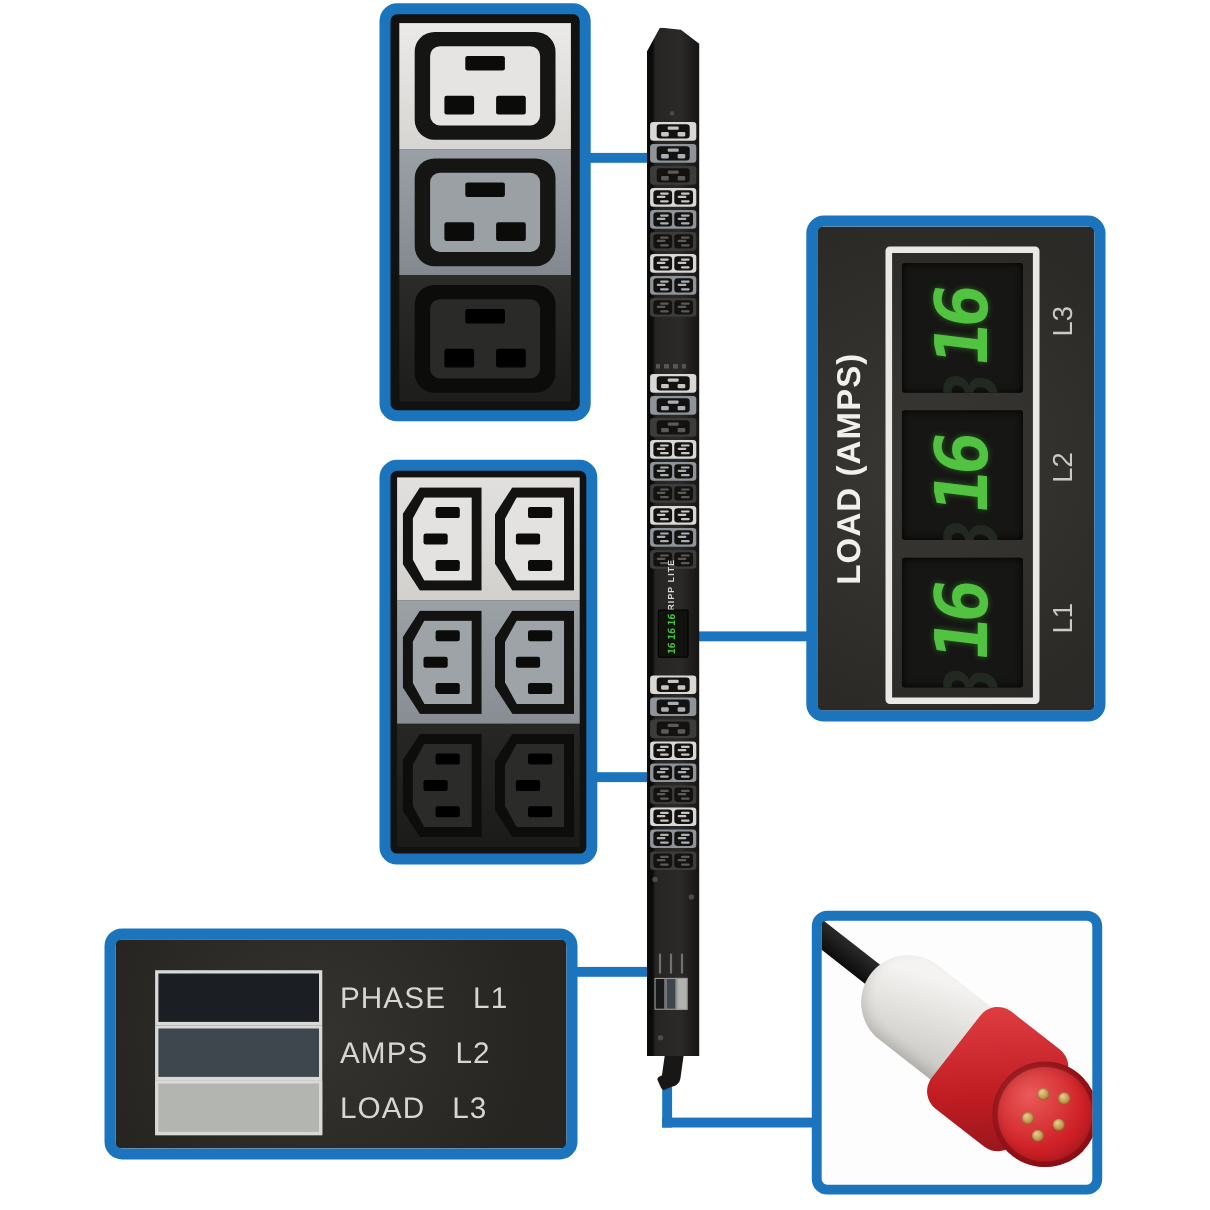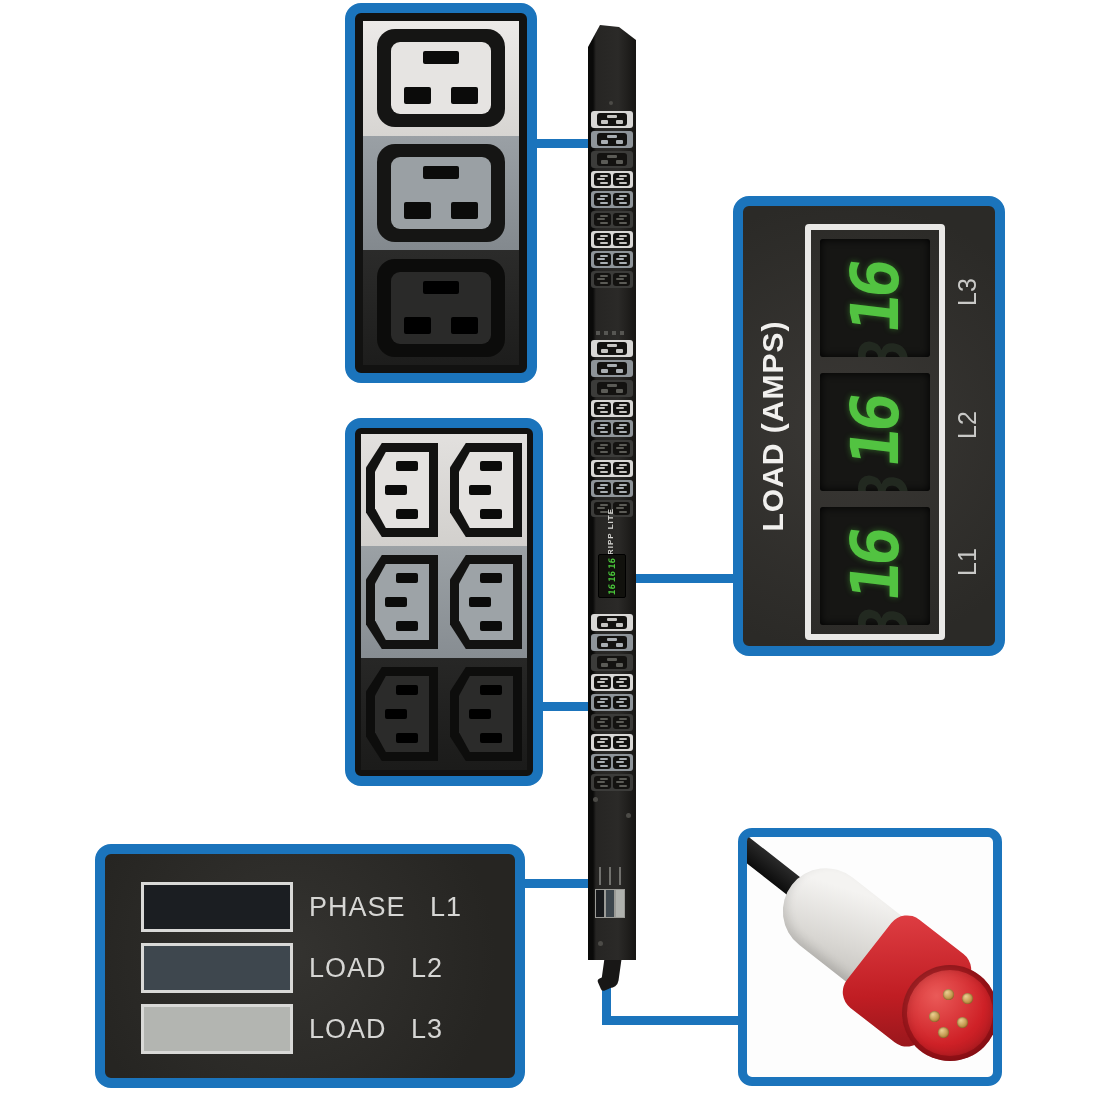--- a/index.html
+++ b/index.html
@@ -100,21 +100,21 @@
   .crow.mlight .face{background:#e4e2e0;}
   .crow.mgray .face{background:#9da3a7;}
   .crow.mdark .face{background:#2b2b2a;}
   .c13 .face i{position:absolute;display:block;background:#0b0b0a;border-radius:2px;width:22px;height:10px;}
   .crow.mdark .face i{background:#000;}
   .c13 .face i:nth-child(1){top:9px;right:11px;}
   .c13 .face i:nth-child(2){top:calc(50% - 5px);left:10px;}
   .c13 .face i:nth-child(3){bottom:9px;right:11px;}
 
   
-  .box3{left:95px;top:844px;width:430px;height:244px;
+  .box3{left:95px;top:844px;width:430px;height:210px;
         background:radial-gradient(circle at 45% 45%,#343330,#262522 80%);}
   .inner3{position:absolute;inset:0;padding:28px 0 24px 36px;display:flex;
           flex-direction:column;justify-content:space-between;box-sizing:border-box;}
   .prow{display:flex;align-items:center;gap:16px;}
   .swatch{width:146px;height:44px;border:3px solid #d9d9d7;}
   .swatch.sw1{background:#1b1e22;}
   .swatch.sw2{background:#3e474e;}
   .swatch.sw3{background:#b3b5b1;}
   .plabel{font-size:27px;color:#d6d6d4;letter-spacing:1px;word-spacing:16px;}
 
@@ -562,21 +562,21 @@
   </div>
 
   <div class="callout box3">
     <div class="inner3">
       <div class="prow">
         <div class="swatch sw1"></div>
         <div class="plabel">PHASE L1</div>
       </div>
       <div class="prow">
         <div class="swatch sw2"></div>
-        <div class="plabel">LOAD L2</div>
+        <div class="plabel">AMPS L2</div>
       </div>
       <div class="prow">
         <div class="swatch sw3"></div>
         <div class="plabel">LOAD L3</div>
       </div>
     </div>
   </div>
 
   <div class="callout boxload">
     <div class="loadtitle">LOAD (AMPS)</div>

